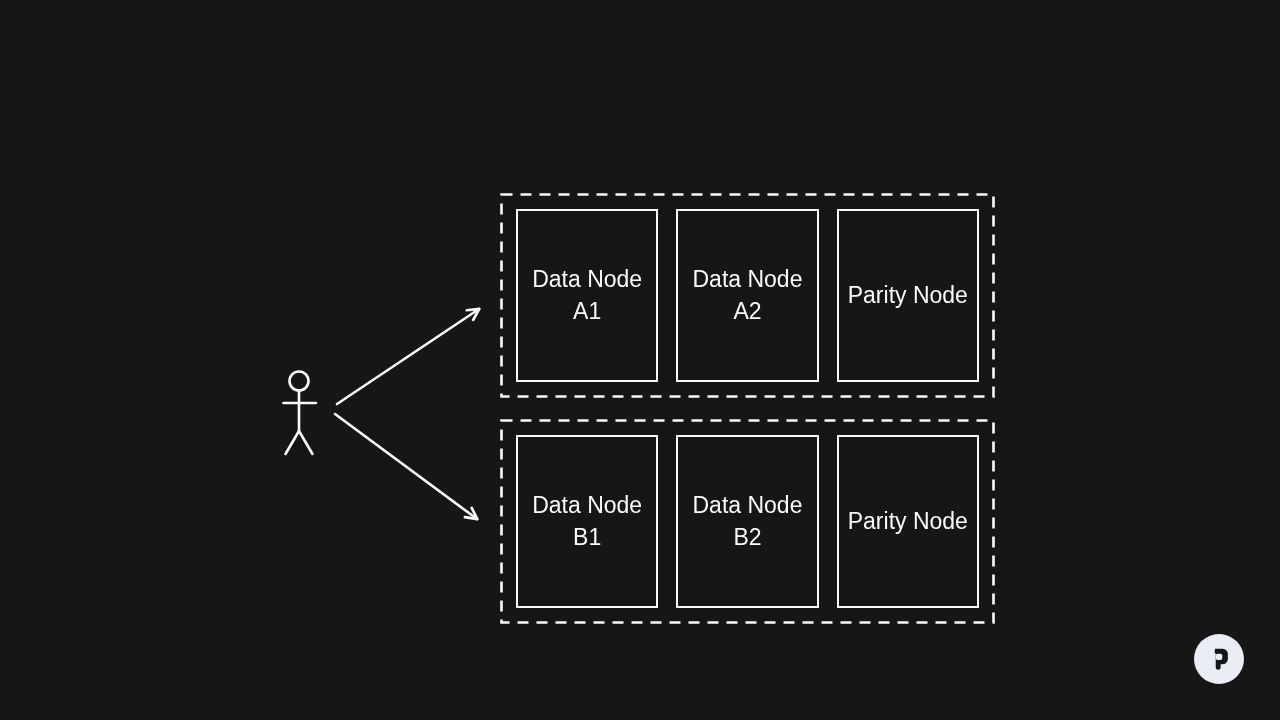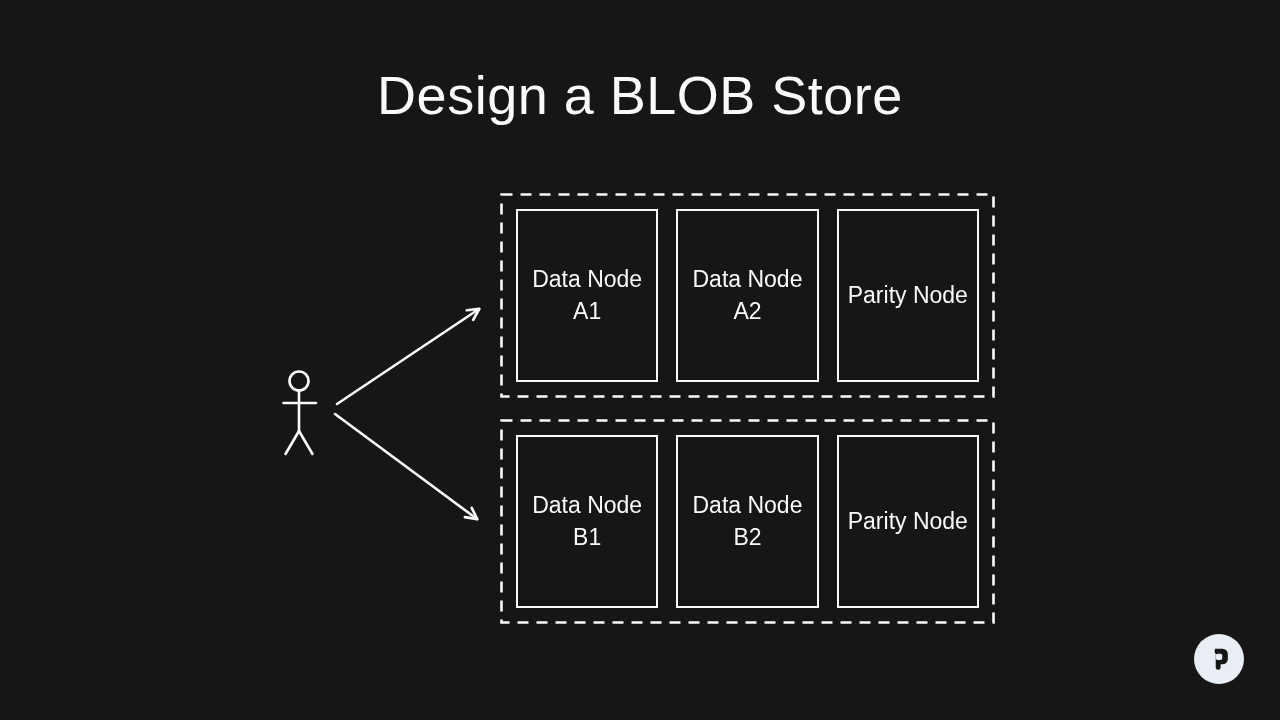--- a/index.html
+++ b/index.html
@@ -75,21 +75,20 @@
     display: flex;
     align-items: center;
     justify-content: center;
   }
 </style>
 </head>
 <body>
 
 <div class="canvas">
 
-  <h1 class="title">Design a BLOB Store</h1>
 
   <svg class="overlay" viewBox="0 0 1280 720">
     <defs>
       <marker id="arrowhead" viewBox="0 0 10 10" refX="8.2" refY="5" markerWidth="6.5" markerHeight="6.5" orient="auto-start-reverse">
         <polyline points="1.8,1.6 8.4,5 1.8,8.4" fill="none" stroke="#FAFAFA" stroke-width="1.6" stroke-linecap="round" stroke-linejoin="round"></polyline>
       </marker>
     </defs>
 
     <g stroke="#FAFAFA" stroke-width="2.6" fill="none" stroke-linecap="round">
       <circle cx="299" cy="381" r="9.5"></circle>

